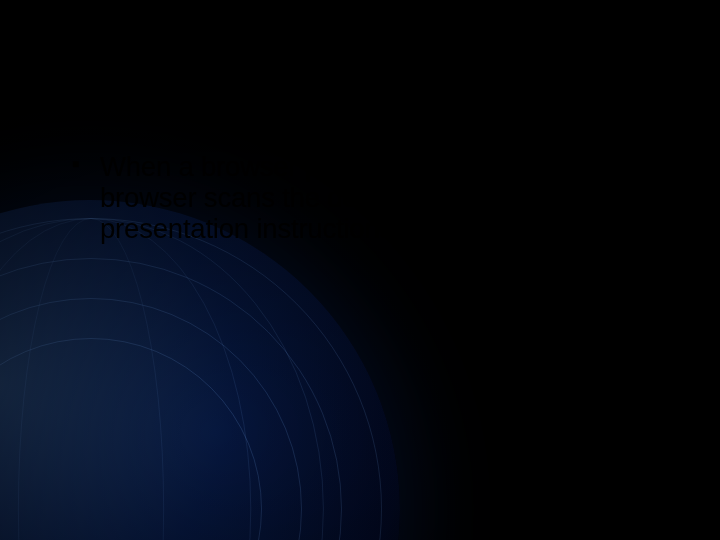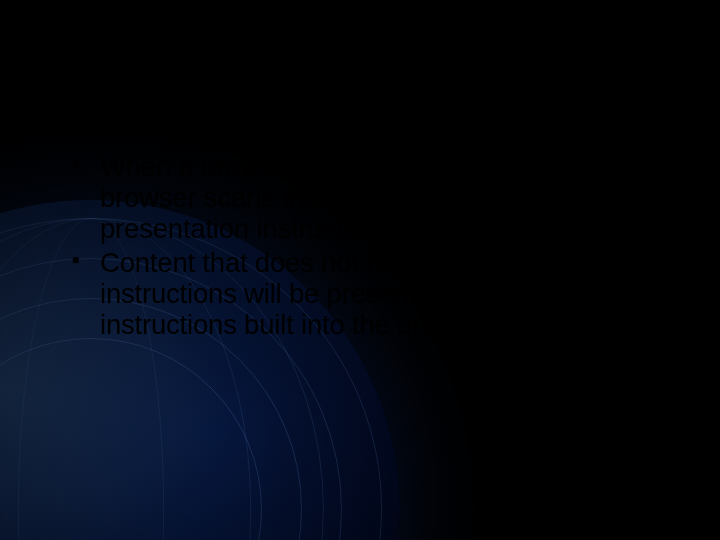--- a/index.html
+++ b/index.html
@@ -105,18 +105,15 @@
     <div class="meridian m2"></div>
     <div class="meridian m3"></div>
     <div class="vignette"></div>
   </div>
 
   <div class="content">
     <ul class="bullets">
       <li>
         <span>When a browser presents a Web document, the browser scans the document and applies the presentation instructions to the content</span>
       </li>
-      <li>
-        <span>Content that does not have presentation instructions will be presented using default instructions built into the browser</span>
-      </li>
     </ul>
   </div>
 </div>
 
 </body></html>

